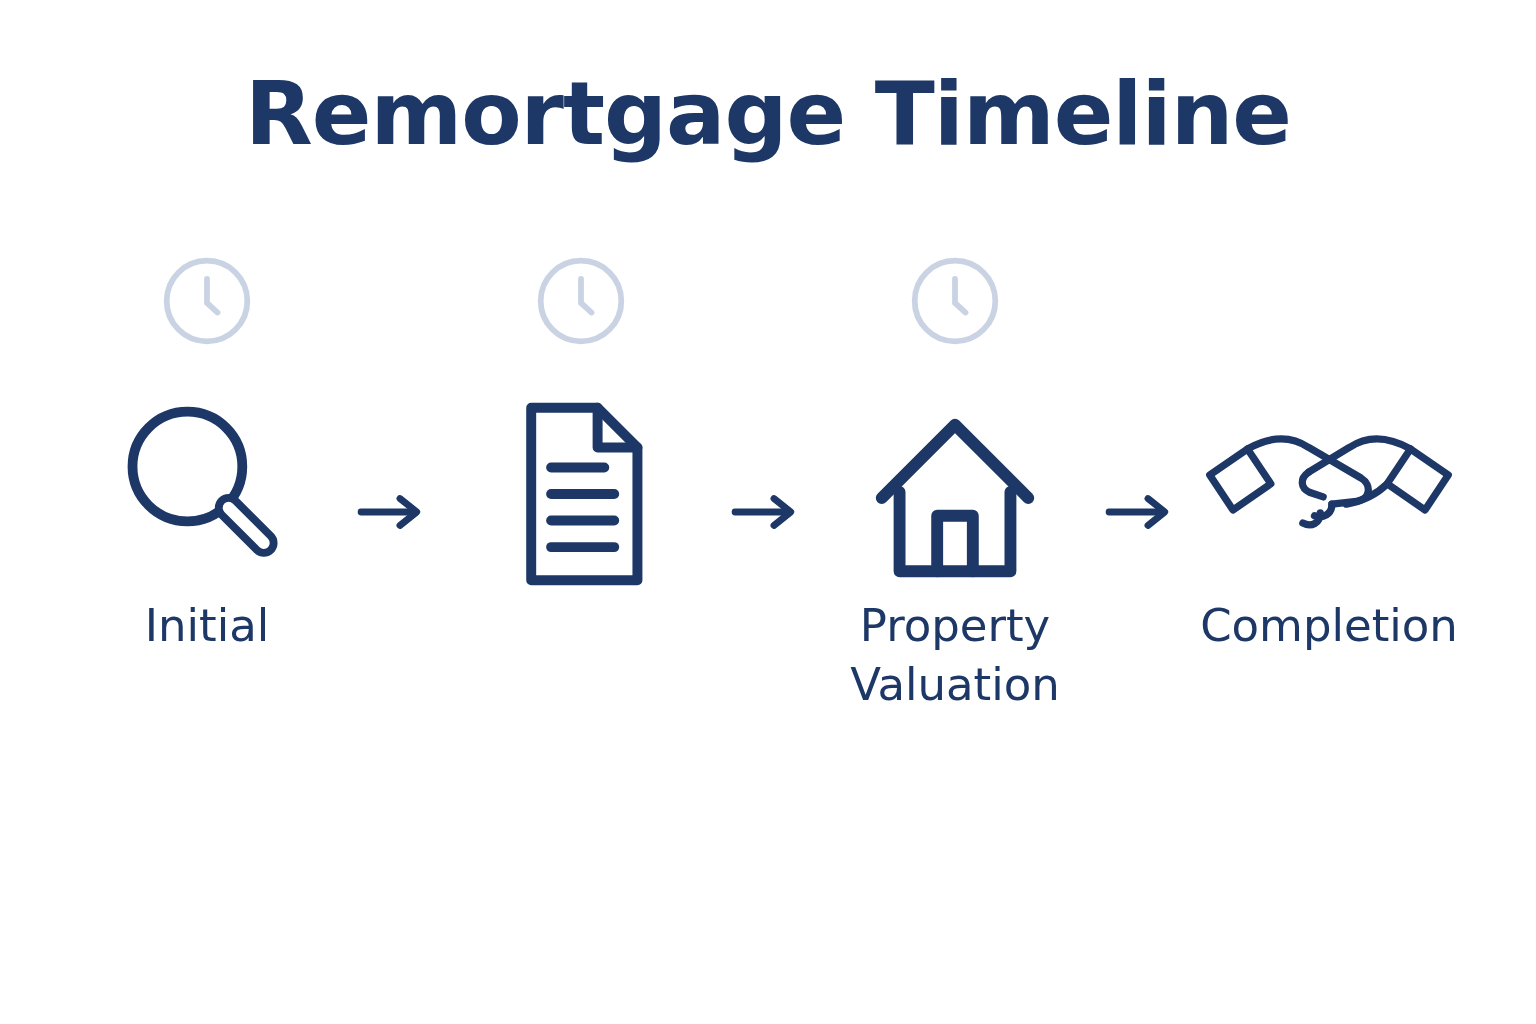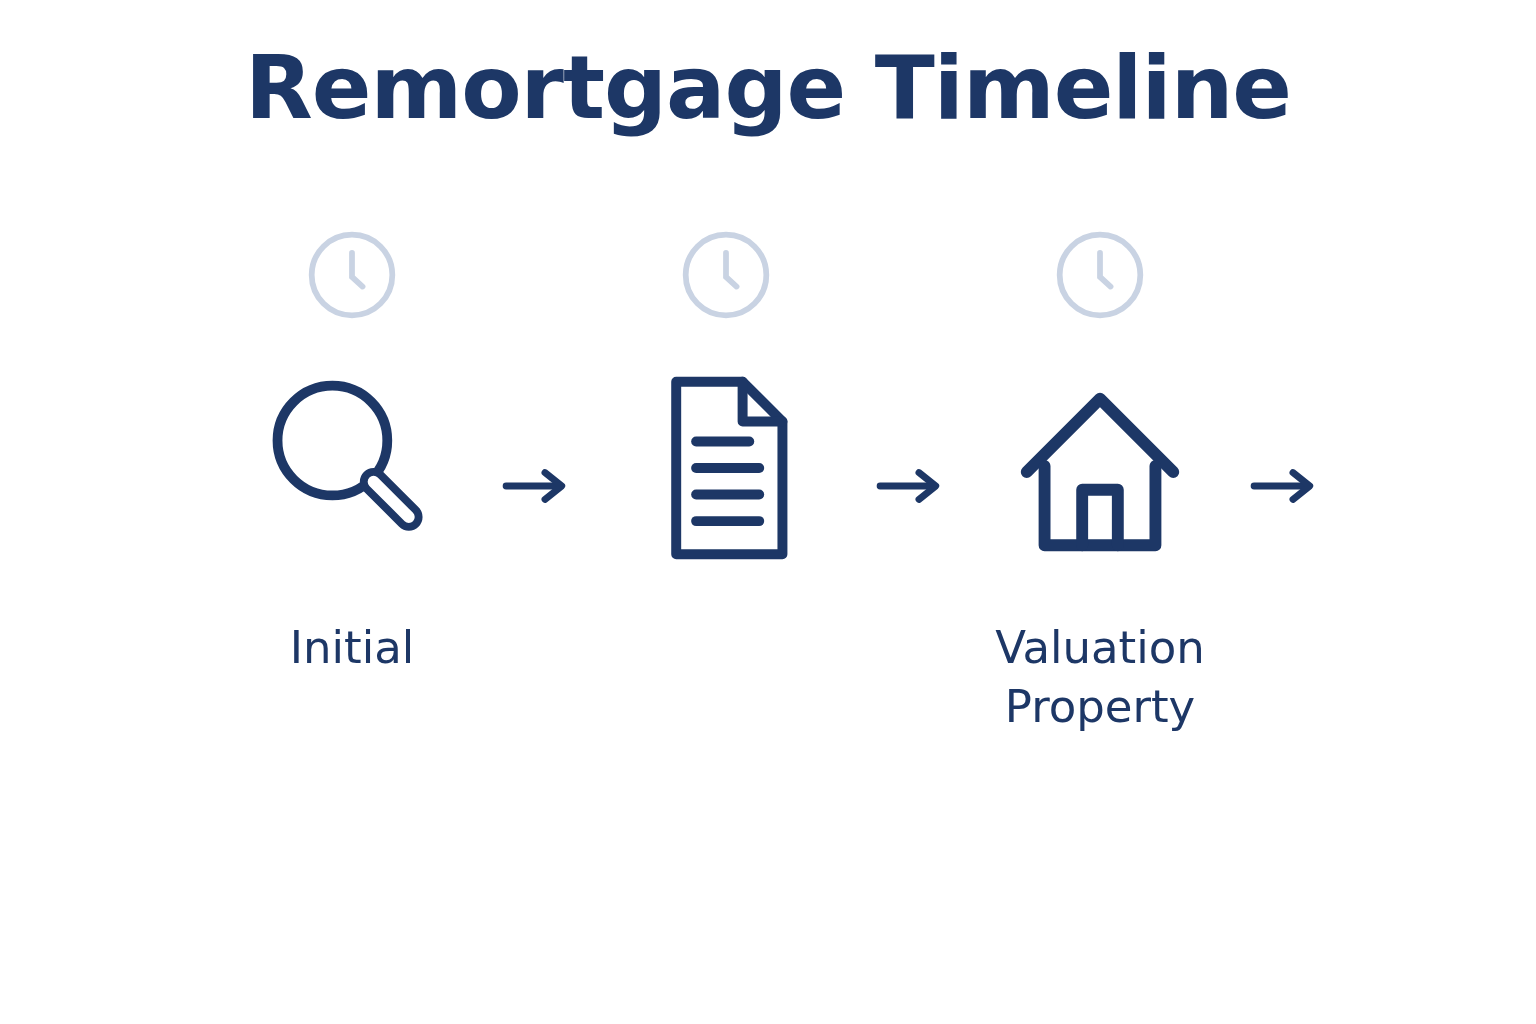--- a/index.html
+++ b/index.html
@@ -5,21 +5,21 @@
   :root{
     --navy:#1d3766;
     --clock:#c9d3e3;
     --bg:#ffffff;
   }
   *{margin:0;padding:0;box-sizing:border-box;}
   html,body{width:1536px;height:1024px;background:var(--bg);overflow:hidden;}
   body{font-family:"DejaVu Sans","Liberation Sans",sans-serif;color:var(--navy);}
   .page{width:1536px;height:1024px;display:flex;flex-direction:column;align-items:center;}
   .title{
-    margin-top:36px;
+    margin-top:62px;
     font-size:88px;
     font-weight:bold;
     letter-spacing:-1px;
     color:var(--navy);
     text-align:center;
   }
   .timeline{
     margin-top:88px;
     display:flex;
     flex-direction:row;
@@ -41,21 +41,20 @@
   }
   .clock-slot.empty{visibility:hidden;}
   .clock-slot svg{width:96px;height:96px;}
   .icon-slot{
     height:205px;
     display:flex;
     align-items:center;
     justify-content:center;
   }
   .step-label{
-    margin-top:48px;
     font-size:45px;
     line-height:1.32;
     text-align:center;
     color:var(--navy);
   }
   .arrow{
     width:80px;
     margin:0 2px;
     padding-top:237px; 
     display:flex;
@@ -159,29 +158,61 @@
           <svg viewBox="0 0 100 100" width="198" height="198">
             <g fill="none" stroke="var(--navy)" stroke-width="6" stroke-linejoin="round" stroke-linecap="round">
               <path d="M13 52 L50 15 L87 52"></path>
               <path d="M22 49 V89 H78 V49"></path>
               <path d="M41 89 V61 H59 V89"></path>
             </g>
           </svg>
         </span>
       </div>
       <div class="step-label">
+        <div>Property</div>
         <div>Valuation</div>
-        <div>Property</div>
       </div>
     </div>
 
     <div class="arrow">
       <svg viewBox="0 0 90 50">
         <g fill="none" stroke="var(--navy)" stroke-width="8" stroke-linecap="round" stroke-linejoin="round">
           <path d="M6 25 H66"></path>
           <path d="M52 9 L72 25 L52 41"></path>
         </g>
       </svg>
     </div>
 
+    <div class="step">
+      <div class="clock-slot empty">
+        <svg viewBox="0 0 100 100" width="96" height="96"></svg>
+      </div>
+      <div class="icon-slot">
+        <span class="icon-wrap">
+          <svg viewBox="0 0 180 110" width="262" height="160">
+            <g fill="none" stroke="var(--navy)" stroke-width="5" stroke-linecap="round" stroke-linejoin="round">
+
+              <path d="M8 42 L34 24 L50 48 L24 66 Z"></path>
+
+              <path d="M172 42 L146 24 L130 48 L156 66 Z"></path>
+
+              <path d="M34 24 C50 15 64 15 76 23 L112 44 C120 49 118 59 109 60 L92 62"></path>
+
+              <path d="M146 24 C130 15 116 15 104 23 L76 40"></path>
+
+              <path d="M76 40 C70 44 70 51 77 54 L86 57"></path>
+
+              <path d="M92 62 C92 69 86 72 80 70"></path>
+              <path d="M84 68 C84 75 78 78 72 75"></path>
+
+              <path d="M130 48 C122 56 112 60 102 62"></path>
+            </g>
+          </svg>
+        </span>
+      </div>
+      <div class="step-label">
+        <div>Completion</div>
+        <div></div>
+      </div>
+    </div>
 
   </div>
 </div>
 
 </body></html>

